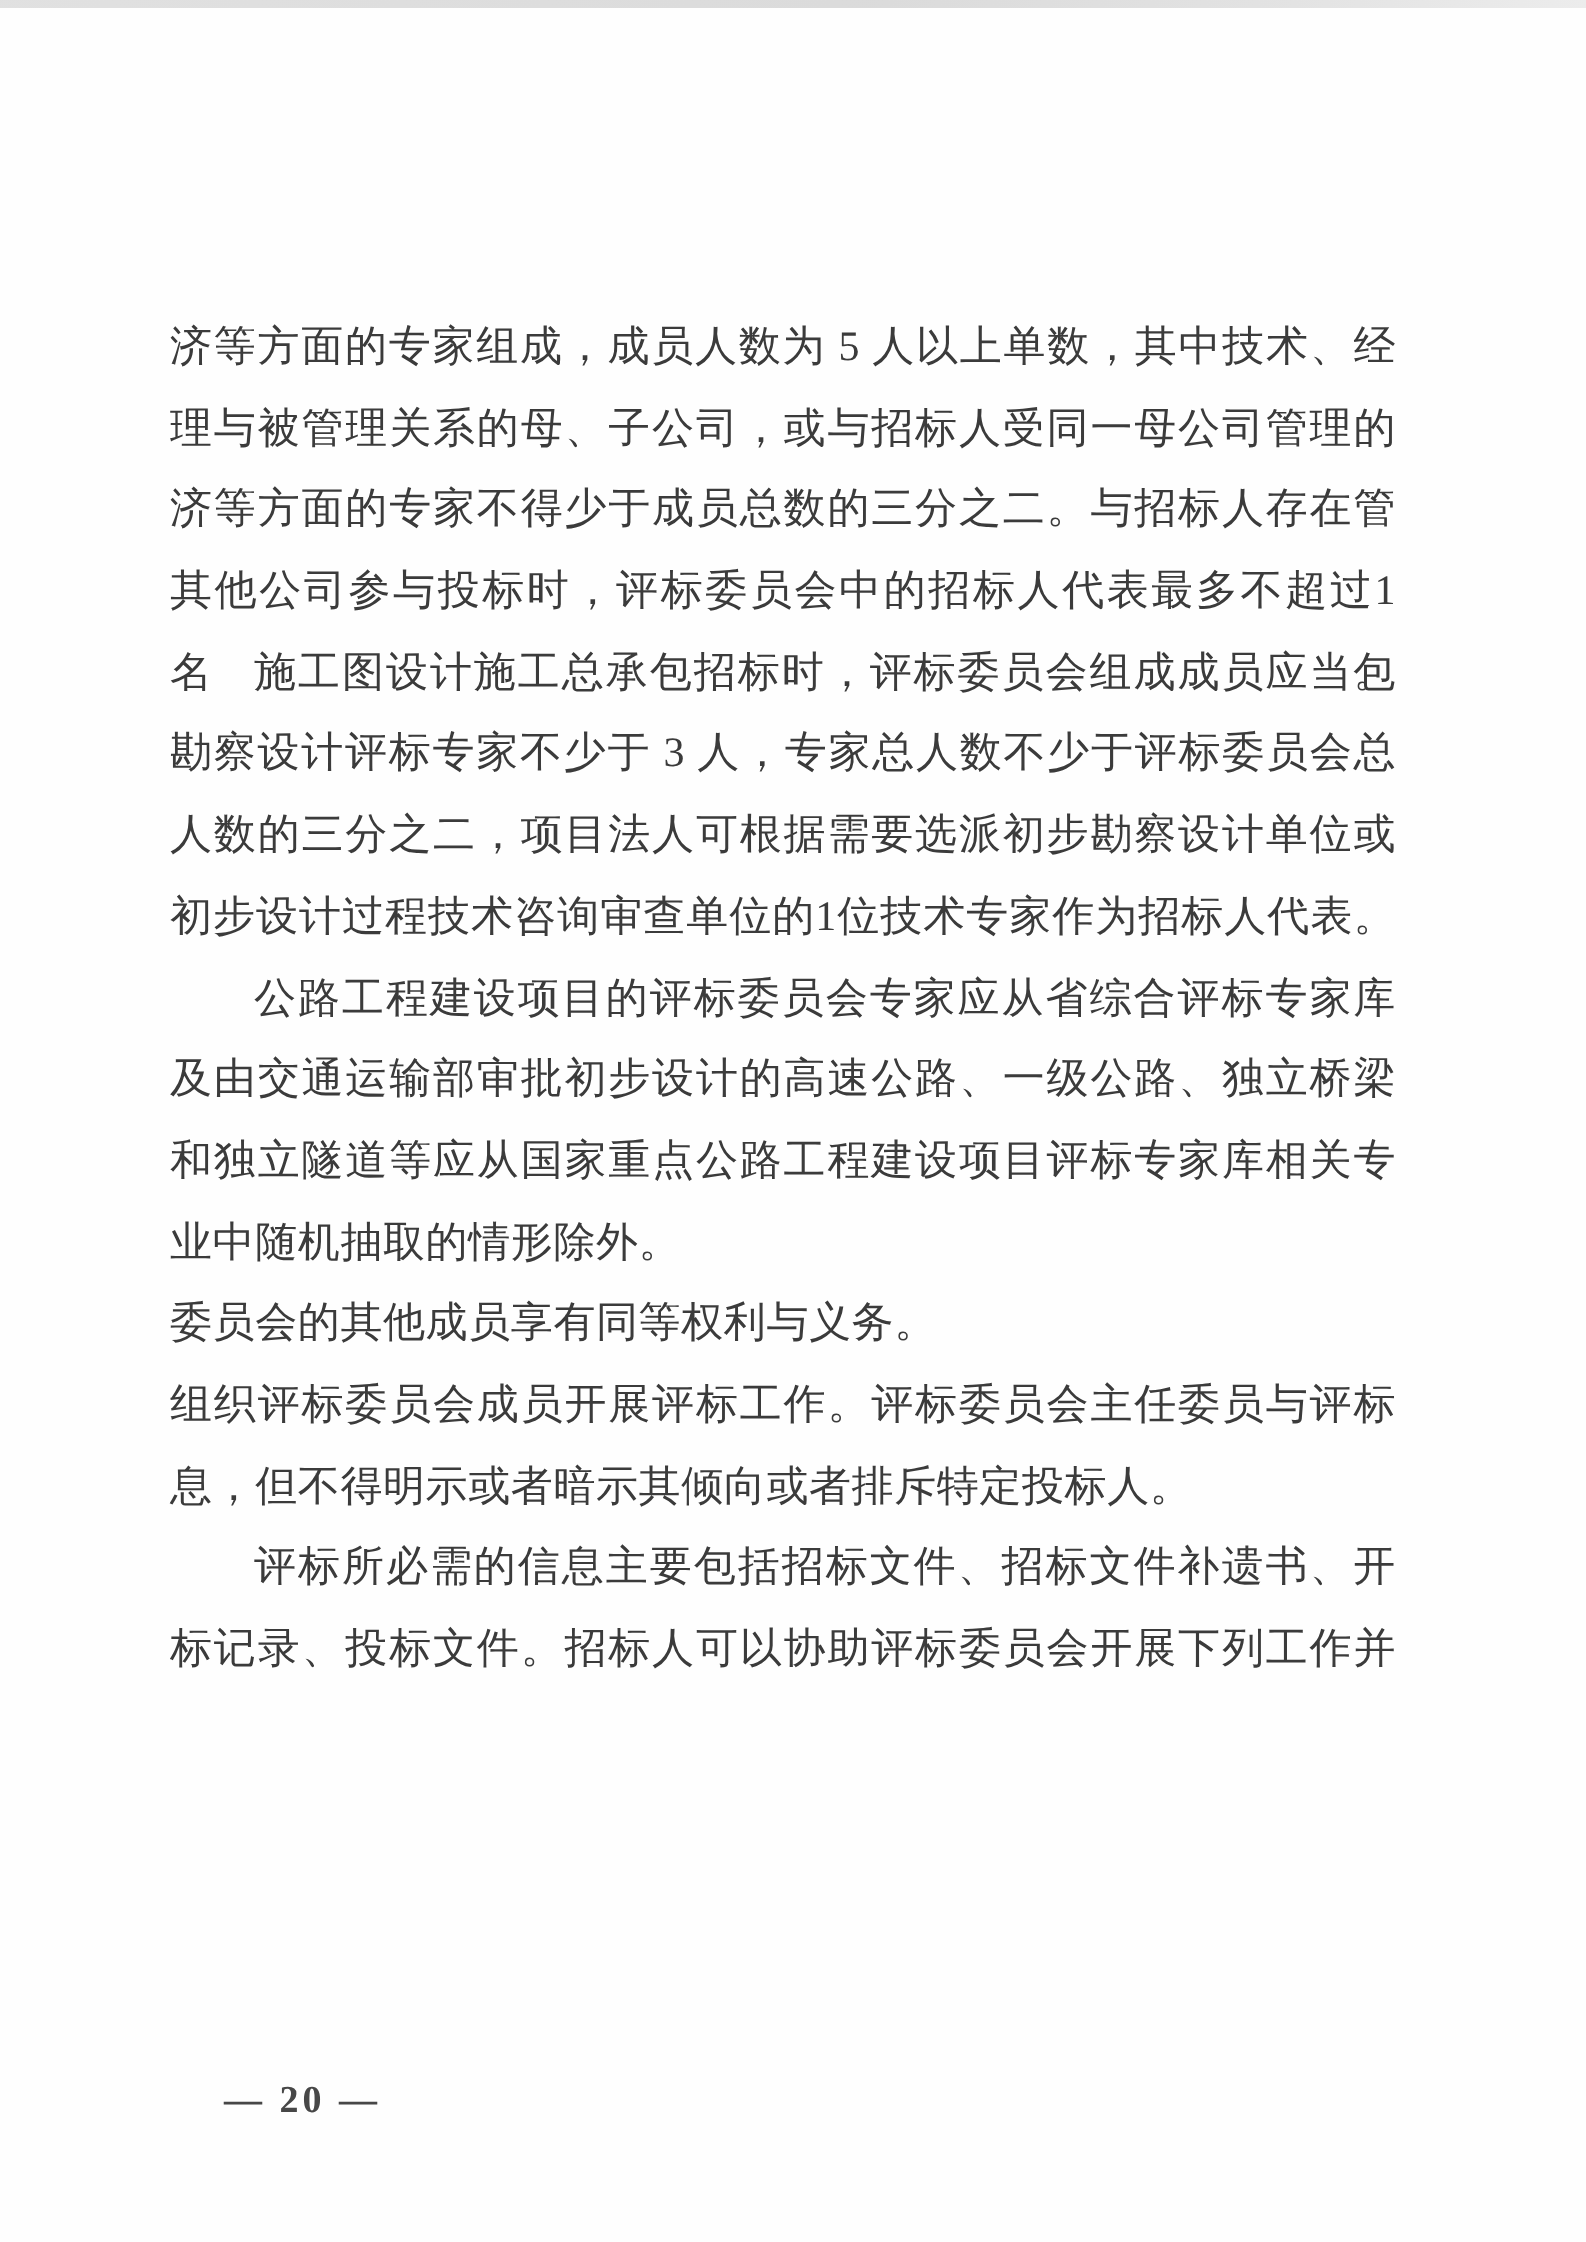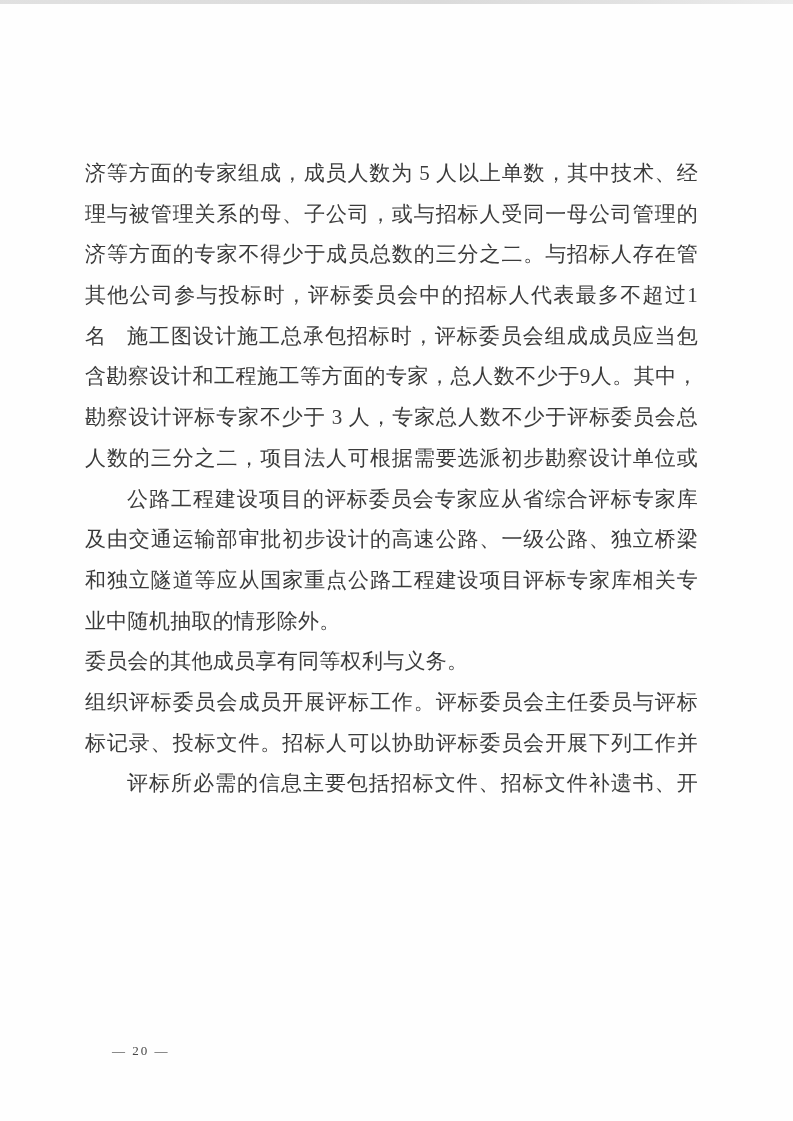--- a/index.html
+++ b/index.html
@@ -48,45 +48,47 @@
     padding-left: 42px;
   }
   .line b {
     font-weight: bold;
     letter-spacing: 0.6px;
   }
   .footer {
     position: absolute;
     left: 112px;
     top: 1038px;
-    font-size: 13px;
+    font-size: 19px;
     color: #474747;
     letter-spacing: 2px;
     line-height: 26px;
+    font-weight: bold;
   }
 </style>
 </head>
 <body>
 
 <div class="page">
   <div class="scan-edge"></div>
   <div class="text-block" id="text-block">
       <div class="line justify">济等方面的专家组成，成员人数为 5 人以上单数，其中技术、经</div>
       <div class="line justify">理与被管理关系的母、子公司，或与招标人受同一母公司管理的</div>
       <div class="line justify">济等方面的专家不得少于成员总数的三分之二。与招标人存在管</div>
       <div class="line justify">其他公司参与投标时，评标委员会中的招标人代表最多不超过1名。</div>
       <div class="line indent justify">施工图设计施工总承包招标时，评标委员会组成成员应当包</div>
-      <div class="line justify">含勘察设计和工程施工等方面的专家，总人数不少于9人。其中，</div>
       <div class="line justify">勘察设计评标专家不少于 3 人，专家总人数不少于评标委员会总</div>
       <div class="line justify">人数的三分之二，项目法人可根据需要选派初步勘察设计单位或</div>
+      <div class="line justify">初步设计过程技术咨询审查单位的1位技术专家作为招标人代表。</div>
       <div class="line indent justify">公路工程建设项目的评标委员会专家应从省综合评标专家库</div>
       <div class="line justify">及由交通运输部审批初步设计的高速公路、一级公路、独立桥梁</div>
       <div class="line justify">和独立隧道等应从国家重点公路工程建设项目评标专家库相关专</div>
       <div class="line">业中随机抽取的情形除外。</div>
       <div class="line">委员会的其他成员享有同等权利与义务。</div>
       <div class="line justify">组织评标委员会成员开展评标工作。评标委员会主任委员与评标</div>
+      <div class="line">息，但不得明示或者暗示其倾向或者排斥特定投标人。</div>
+      <div class="line indent justify">评标所必需的信息主要包括招标文件、招标文件补遗书、开</div>
       <div class="line justify">标记录、投标文件。招标人可以协助评标委员会开展下列工作并</div>
-      <div class="line indent justify">评标所必需的信息主要包括招标文件、招标文件补遗书、开</div>
     </div>
   <div class="footer">
     <span>— 20 —</span>
   </div>
 </div>
 
 </body></html>

